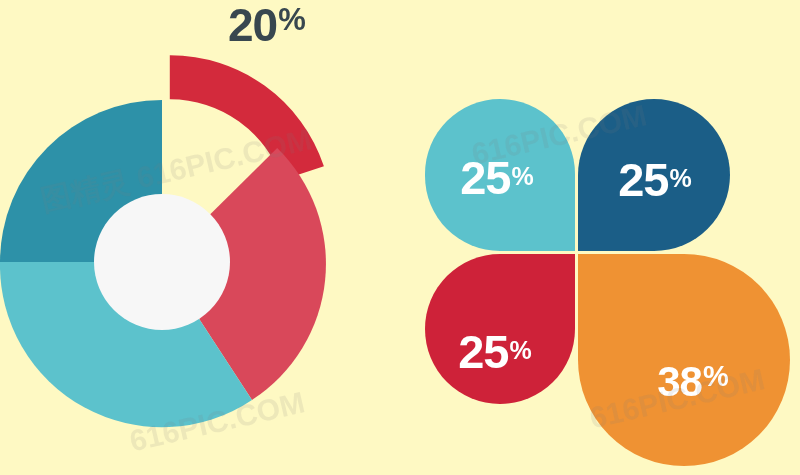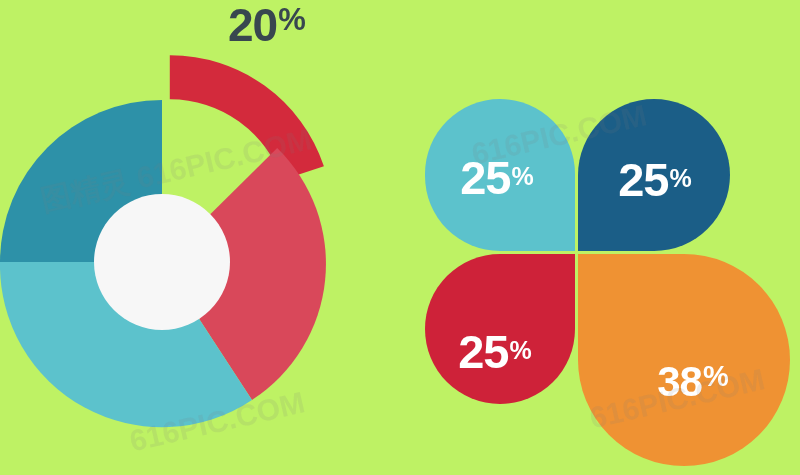--- a/index.html
+++ b/index.html
@@ -124,21 +124,21 @@
     white-space: nowrap;
   }
   #watermark-a { left: 38px; top: 150px; font-size: 30px; transform: rotate(-13deg); }
   #watermark-b { left: 470px; top: 118px; font-size: 30px; transform: rotate(-13deg); }
   #watermark-c { left: 588px; top: 382px; font-size: 30px; transform: rotate(-13deg); }
   #watermark-d { left: 128px; top: 405px; font-size: 30px; transform: rotate(-13deg); }
 </style>
 </head>
 <body style="background: rgb(244, 244, 244);">
 
-<div id="canvas" style="background: #bef264;">
+<div id="canvas" style="background: #fef9c3;">
 
   <div id="donut-chart">
     <svg id="donut-svg" width="400" height="475" viewBox="0 0 400 475">
 
       <path id="slice-exploded" fill="#D32A3C" d="M 169.8 99.3
                L 169.8 55.3
                A 162 162 0 0 1 323.9 166.3
                L 282.1 180.0
                A 118 118 0 0 0 169.8 99.3 Z"></path>
 

